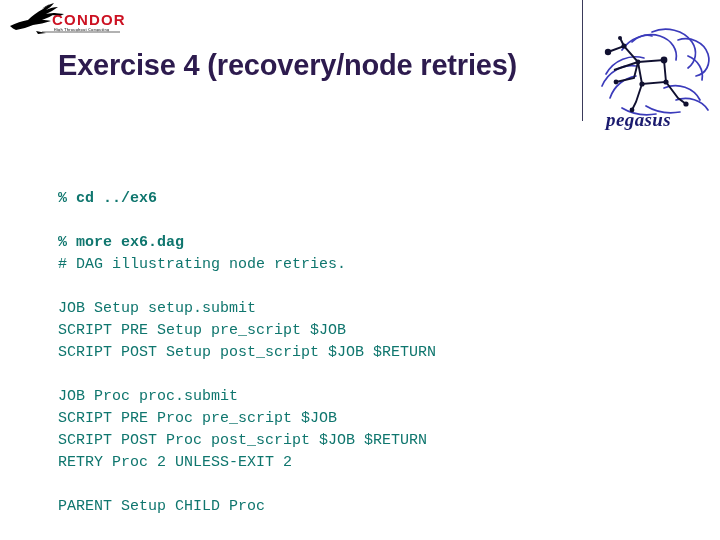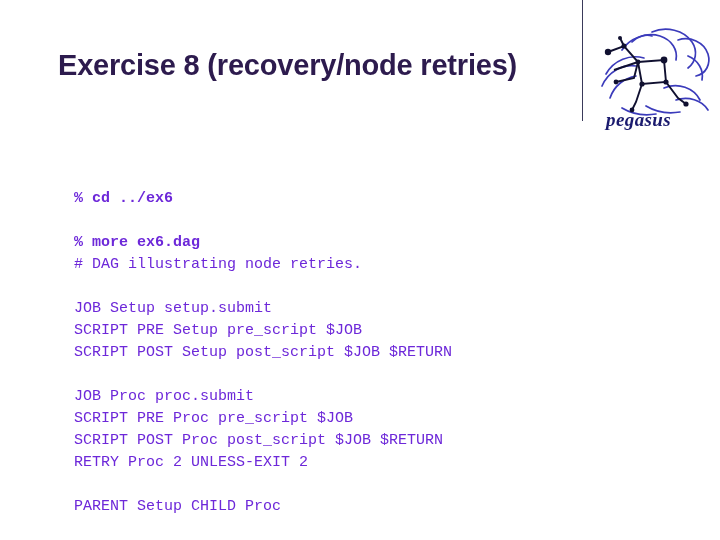--- a/index.html
+++ b/index.html
@@ -62,46 +62,71 @@
     font-weight: bold;
     color: #2d1b4e;
     letter-spacing: -0.2px;
     white-space: nowrap;
     line-height: 34px;
   }
 
   
   .code-body {
     position: absolute;
-    left: 74px;
+    left: 58px;
     top: 122px;
     width: 520px;
     font-family: "Liberation Mono", "DejaVu Sans Mono", monospace;
     font-size: 15px;
     line-height: 22px;
-    color: #6d28d9;
+    color: #0f766e;
     white-space: pre;
   }
   .code-block {
     margin: 0 0 22px 0;
   }
   .code-block:last-child { margin-bottom: 8px; }
   .code-line {
     white-space: pre;
     min-height: 22px;
   }
   .code-line.bold {
     font-weight: bold;
   }
 </style>
 </head>
 <body>
 
 <div class="slide">
 
+  <div class="condor-logo">
+    <svg width="118" height="34" viewBox="0 0 118 34" xmlns="http://www.w3.org/2000/svg">
+
+      <g fill="#000000">
+        <path d="M2 24 C8 21 14 19 20 18 C24 14 29 10 35 7 C38 4 42 2 46 1
+                 C44 4 41 6 38 8 C42 6 46 5 50 5 C46 8 42 10 38 12
+                 C42 11 45 11 48 11 C44 14 39 16 34 18
+                 C37 18 40 18 43 19 C37 21 31 22 25 23
+                 C20 25 14 27 8 28 C6 27 4 26 2 24 Z"></path>
+        <path d="M20 18 C17 20 13 22 9 24 C12 22 16 20 20 18 Z"></path>
+        <path d="M34 7 C36 5 39 3 42 2 C39 4 36 6 34 7 Z"></path>
+        <path d="M46 11 L56 12 L52 14 L44 13 Z"></path>
+      </g>
+
+      <text x="44" y="23" font-family="Liberation Sans, sans-serif" font-size="15" font-weight="bold" fill="#cc1122" letter-spacing="1.2">CONDOR</text>
+
+      <text x="46" y="29" font-family="Liberation Sans, sans-serif" font-size="3.6" font-weight="bold" fill="#4a4a4a" letter-spacing="0.25">High Throughput Computing</text>
+
+      <g fill="none">
+        <path d="M34 30 L112 30" stroke="#8a8a8a" stroke-width="1.6"></path>
+        <path d="M34 30 L112 30" stroke="#c8c8c8" stroke-width="0.7"></path>
+        <path d="M28 29 L38 31 L30 32 Z" fill="#000000" stroke="none"></path>
+      </g>
+    </svg>
+  </div>
 
   <div class="header-divider"></div>
 
   <div class="pegasus-logo">
     <svg width="124" height="118" viewBox="0 0 124 118" xmlns="http://www.w3.org/2000/svg">
       <g fill="none" stroke="#3b3bbb" stroke-width="1.7" stroke-linecap="round">
 
         <path d="M30 34 C38 22 54 16 68 20 C80 24 86 34 84 44"></path>
         <path d="M60 16 C74 10 92 14 100 26 C106 35 104 46 96 52"></path>
         <path d="M86 24 C98 20 112 26 116 38 C119 48 114 58 104 60"></path>
@@ -134,19 +159,19 @@
         <circle cx="94" cy="88" r="2.6"></circle>
         <circle cx="40" cy="94" r="2.4"></circle>
         <circle cx="24" cy="66" r="2.4"></circle>
         <circle cx="28" cy="22" r="2.0"></circle>
       </g>
 
       <text x="14" y="110" font-family="Liberation Serif, serif" font-size="19" font-style="italic" font-weight="bold" fill="#1a1a6e" letter-spacing="0.4">pegasus</text>
     </svg>
   </div>
 
-  <div class="slide-title">Exercise 8 (recovery/node retries)</div>
+  <div class="slide-title">Exercise 4 (recovery/node retries)</div>
 
   <div class="code-body">
     
   <div class="code-block"><div class="code-line bold">% cd ../ex6</div></div><div class="code-block"><div class="code-line bold">% more ex6.dag</div><div class="code-line"># DAG illustrating node retries.</div></div><div class="code-block"><div class="code-line">JOB Setup setup.submit</div><div class="code-line">SCRIPT PRE Setup pre_script $JOB</div><div class="code-line">SCRIPT POST Setup post_script $JOB $RETURN</div></div><div class="code-block"><div class="code-line">JOB Proc proc.submit</div><div class="code-line">SCRIPT PRE Proc pre_script $JOB</div><div class="code-line">SCRIPT POST Proc post_script $JOB $RETURN</div><div class="code-line">RETRY Proc 2 UNLESS-EXIT 2</div></div><div class="code-block"><div class="code-line">PARENT Setup CHILD Proc</div></div></div>
 
 </div>
 
 </body></html>

